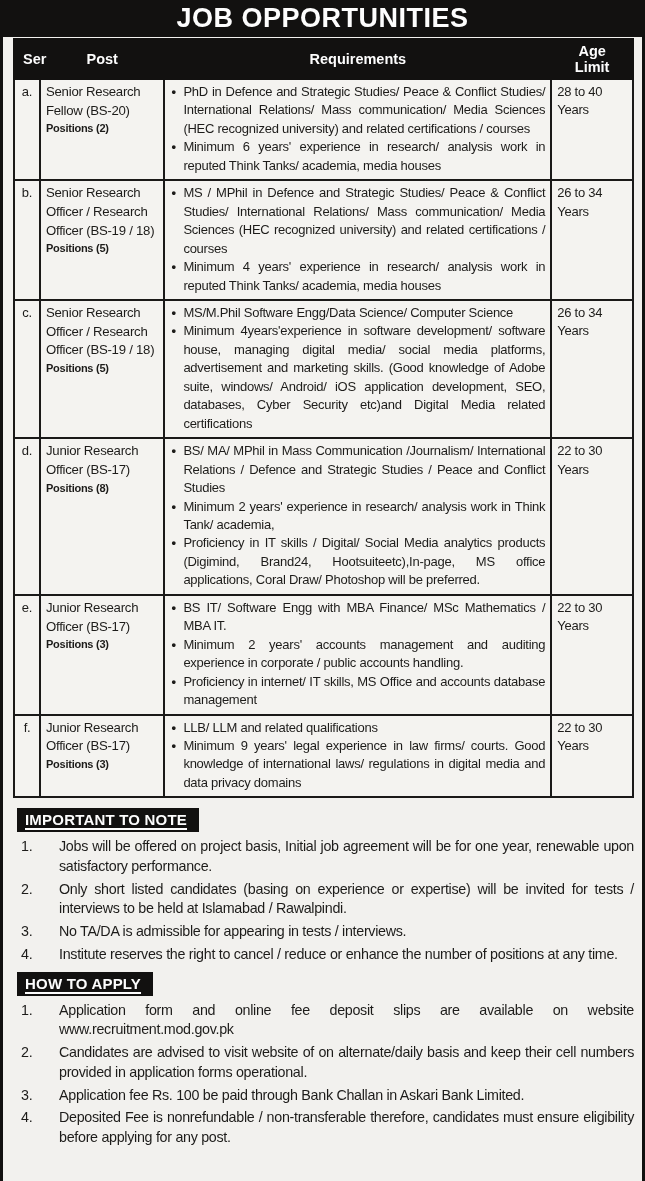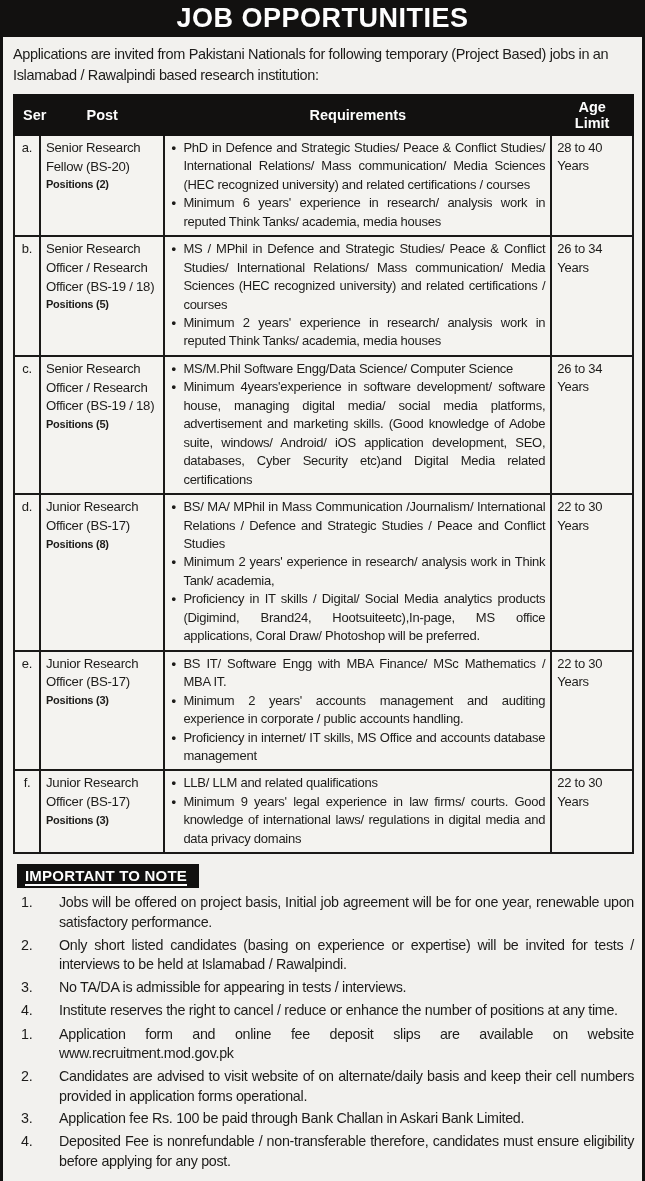--- a/index.html
+++ b/index.html
@@ -114,21 +114,20 @@
 </style>
 </head>
 <body>
 
 <div class="ad">
 
   <div class="title-bar">
     <span>JOB OPPORTUNITIES</span>
   </div>
 
-  <p class="intro">Applications are invited from Pakistani Nationals for following temporary (Project Based) jobs in an Islamabad / Rawalpindi based research institution:</p>
 
   <table class="jobs">
     <colgroup>
       <col style="width:4.2%">
       <col style="width:20.1%">
       <col style="width:62.5%">
       <col style="width:13.2%">
     </colgroup>
     <thead>
       <tr>
@@ -161,21 +160,21 @@
           <td class="ser">b.</td>
           <td class="post">
             <div class="post-name">Senior Research Officer / Research Officer (BS-19 / 18)</div>
             <div class="positions">Positions (5)</div>
           </td>
           <td class="reqcell">
             <div class="reqs">
 
                 <div class="bullet">MS / MPhil in Defence and Strategic Studies/ Peace &amp; Conflict Studies/ International Relations/ Mass communication/ Media Sciences (HEC recognized university) and related certifications / courses</div>
 
-                <div class="bullet">Minimum 2 years' experience in research/ analysis work in reputed Think Tanks/ academia, media houses</div>
+                <div class="bullet">Minimum 4 years' experience in research/ analysis work in reputed Think Tanks/ academia, media houses</div>
               </div>
           </td>
           <td class="age">26 to 34 Years</td>
         </tr>
 
         <tr>
           <td class="ser">c.</td>
           <td class="post">
             <div class="post-name">Senior Research Officer / Research Officer (BS-19 / 18)</div>
             <div class="positions">Positions (5)</div>
@@ -268,20 +267,21 @@
         </li>
 
         <li>
           <span class="num">4.</span>
           <span class="txt">Institute reserves the right to cancel / reduce or enhance the number of positions at any time.</span>
         </li>
       </ol>
   </div>
 
   <div>
+    <div class="section-heading">HOW TO APPLY</div>
     <ol class="numlist">
 
         <li>
           <span class="num">1.</span>
           <span class="txt">Application form and online fee deposit slips are available on website www.recruitment.mod.gov.pk</span>
         </li>
 
         <li>
           <span class="num">2.</span>
           <span class="txt">Candidates are advised to visit website of on alternate/daily basis and keep their cell numbers provided in application forms operational.</span>

